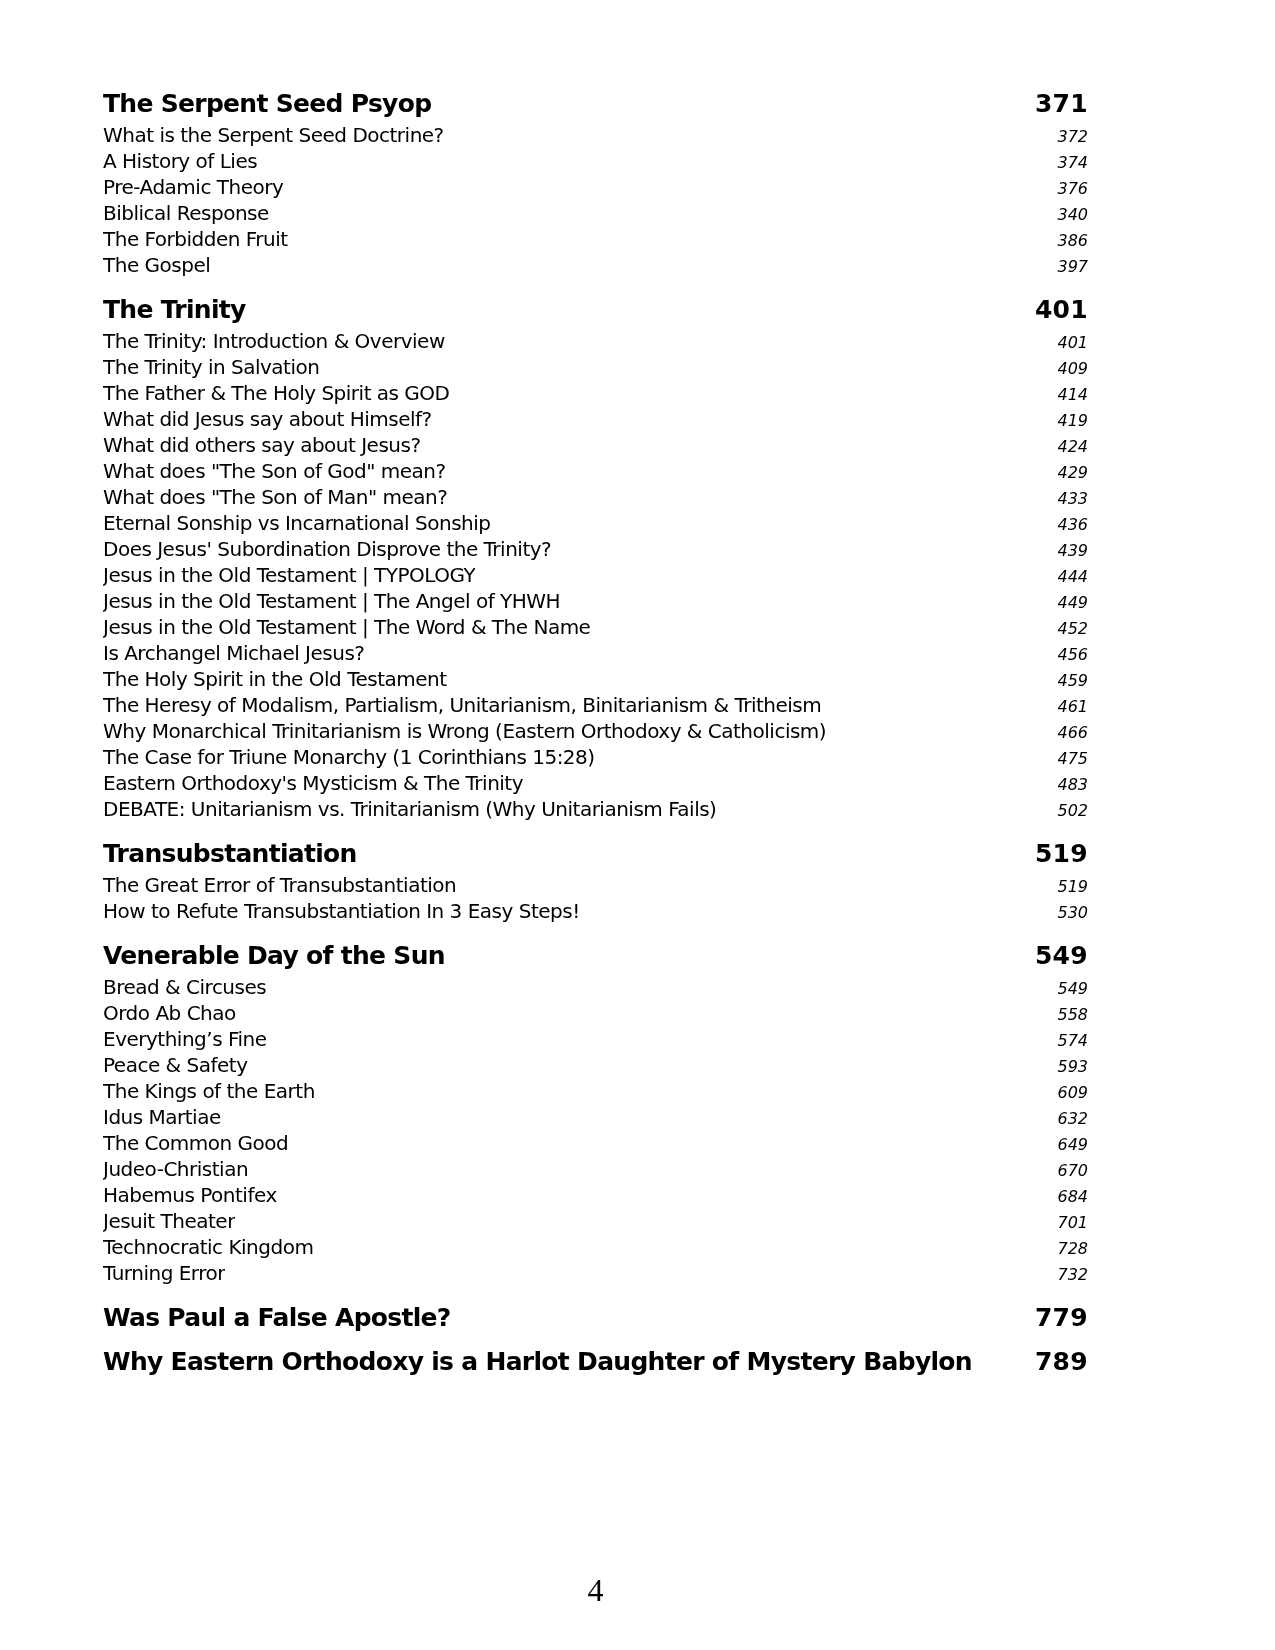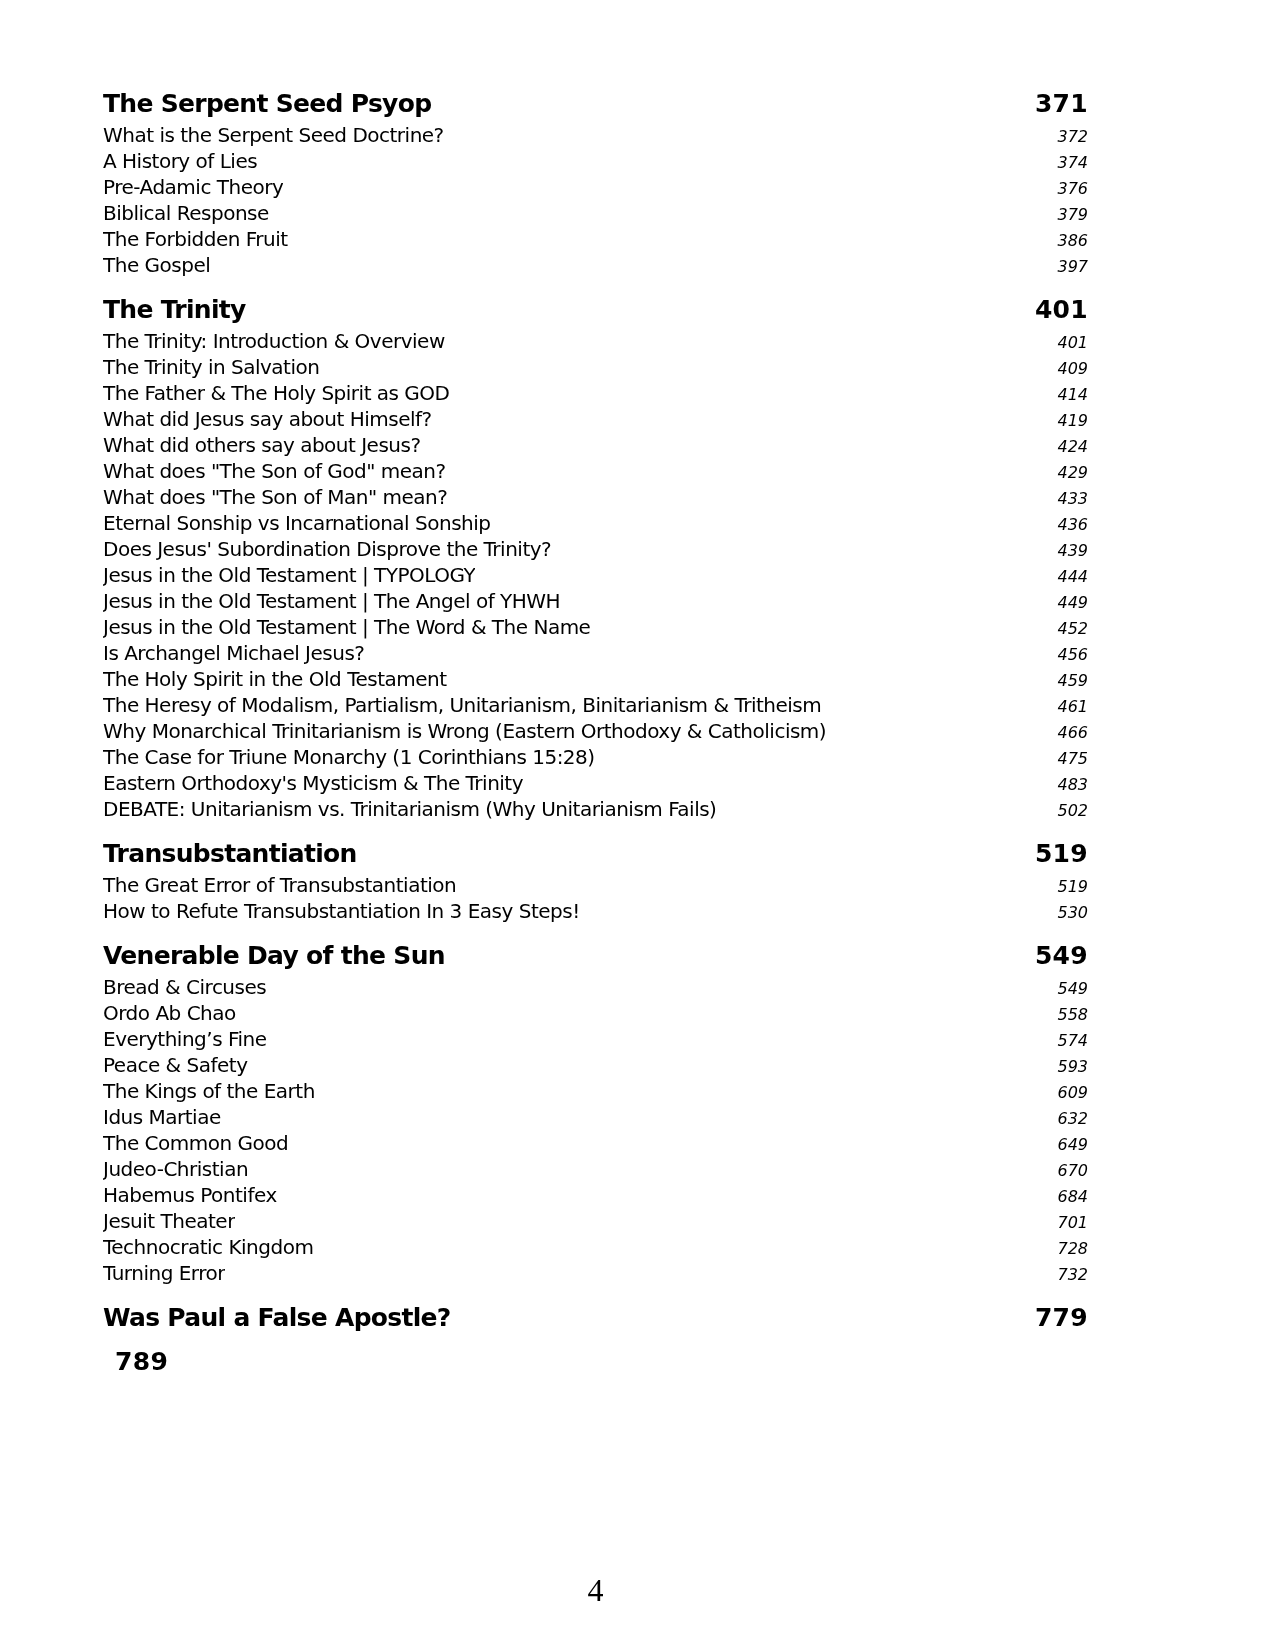--- a/index.html
+++ b/index.html
@@ -87,21 +87,21 @@
       <div class="toc-row entry">
         <span class="title">A History of Lies</span>
         <span class="page-num">374</span>
       </div>
       <div class="toc-row entry">
         <span class="title">Pre-Adamic Theory</span>
         <span class="page-num">376</span>
       </div>
       <div class="toc-row entry">
         <span class="title">Biblical Response</span>
-        <span class="page-num">379</span>
+        <span class="page-num">340</span>
       </div>
       <div class="toc-row entry">
         <span class="title">The Forbidden Fruit</span>
         <span class="page-num">386</span>
       </div>
       <div class="toc-row entry">
         <span class="title">The Gospel</span>
         <span class="page-num">397</span>
       </div>
       <div class="toc-row heading">
@@ -246,19 +246,20 @@
       </div>
       <div class="toc-row entry">
         <span class="title">Turning Error</span>
         <span class="page-num">732</span>
       </div>
       <div class="toc-row heading">
         <span class="title">Was Paul a False Apostle?</span>
         <span class="page-num">779</span>
       </div>
       <div class="toc-row heading">
+        <span class="title">Why Eastern Orthodoxy is a Harlot Daughter of Mystery Babylon</span>
         <span class="page-num">789</span>
       </div>
     </main>
   <div class="footer">
     <span>4</span>
   </div>
 </div>
 
 </body></html>

